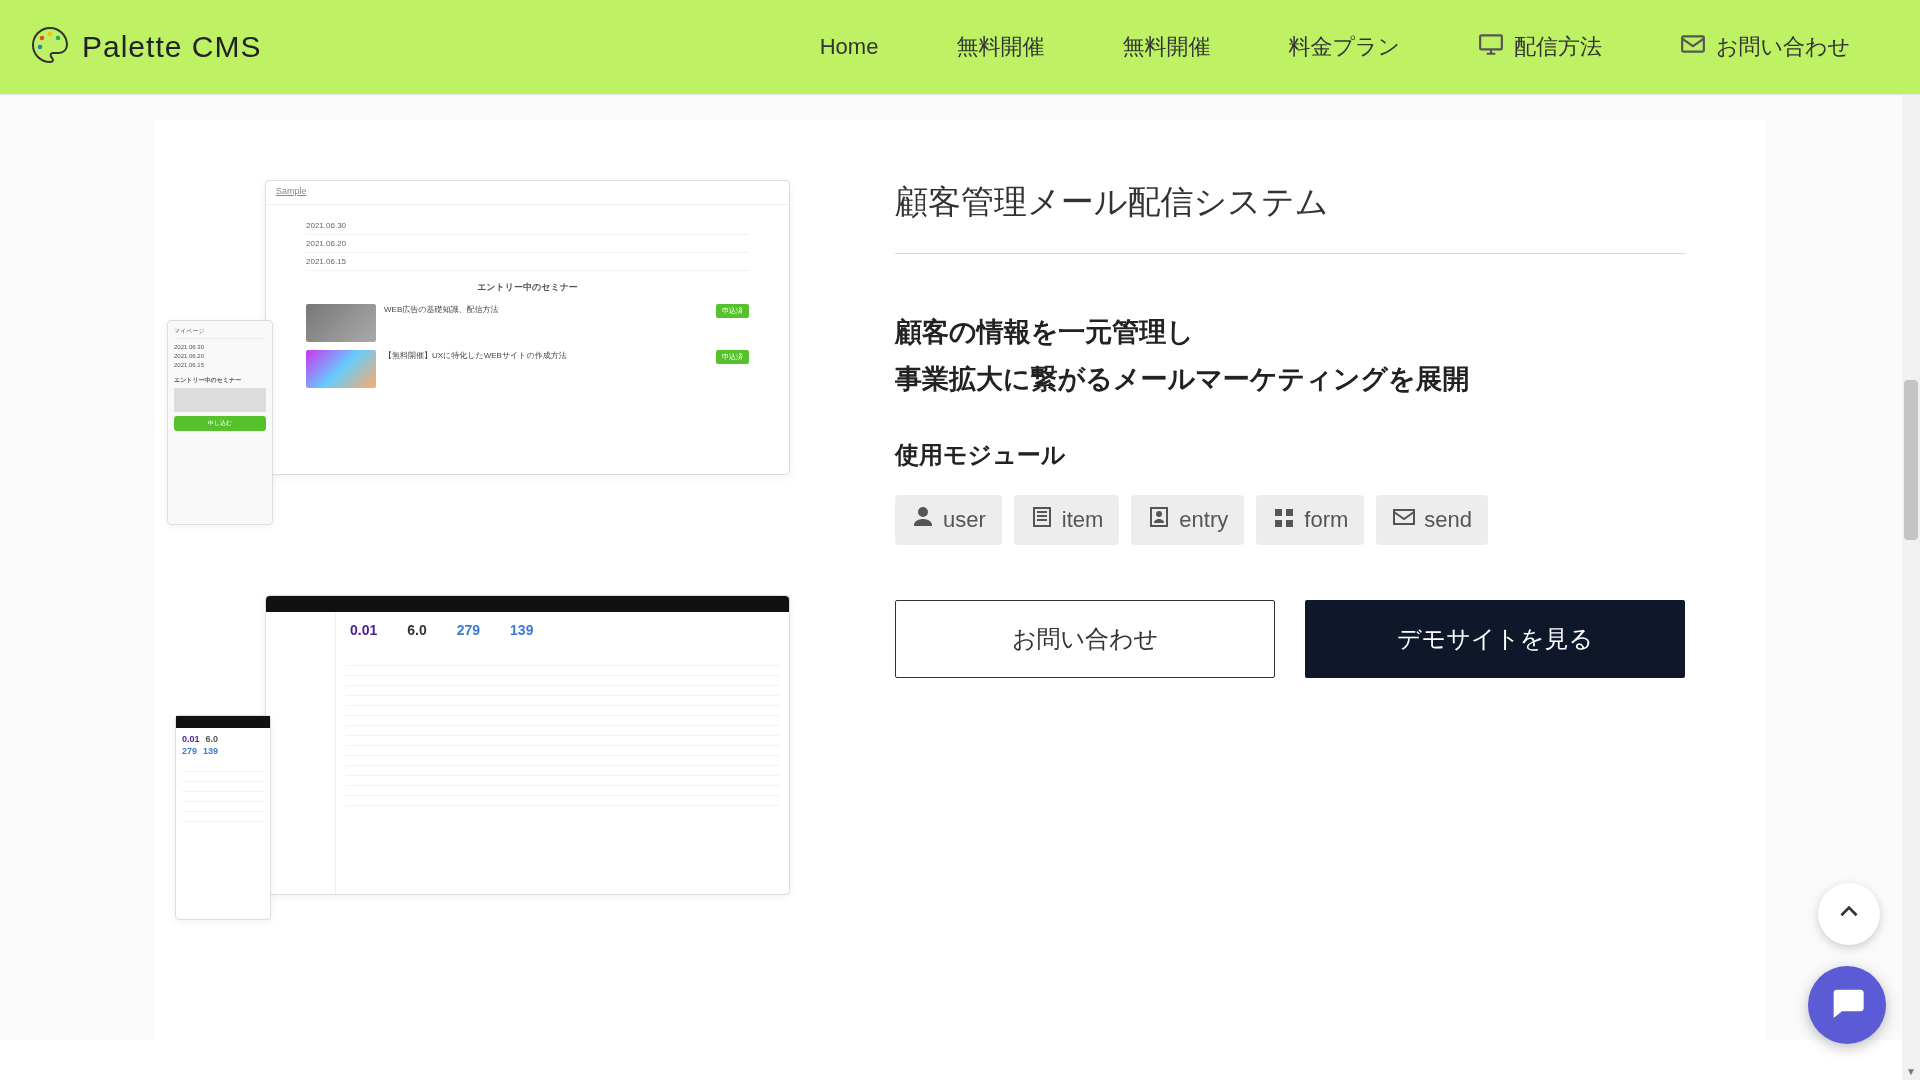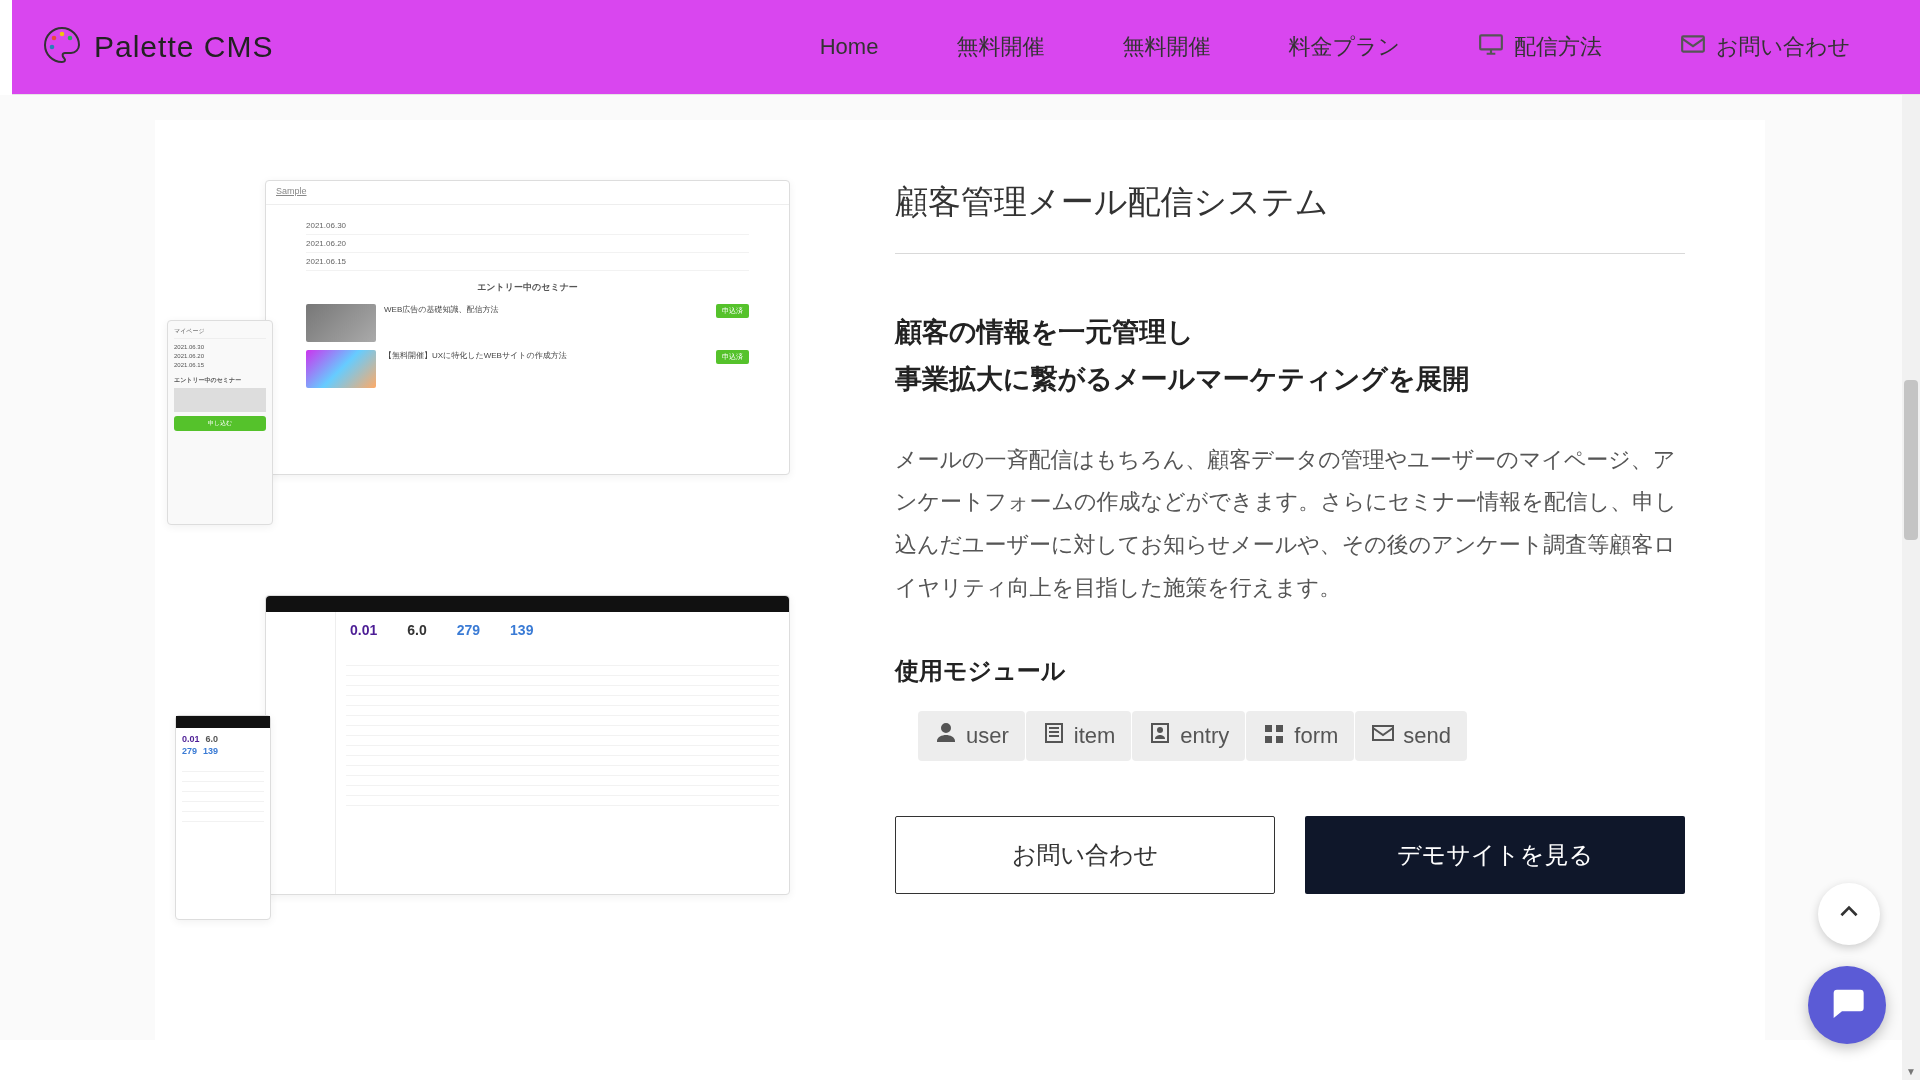--- a/index.html
+++ b/index.html
@@ -13,24 +13,23 @@
     position: relative;
   }
   
   .header {
     height: 95px;
     border-bottom: 1px solid #e5e5e5;
     display: flex;
     align-items: center;
     justify-content: space-between;
     padding: 0 20px 0 30px;
-    background: #d946ef;
+    background: #bef264;
     position: relative;
     z-index: 10;
-    margin-left: 12px;
   }
   .logo-wrap { display: flex; align-items: center; gap: 12px; }
   .logo-mark { width: 40px; height: 40px; }
   .logo-text { font-size: 30px; font-weight: 500; letter-spacing: 1px; color: #222; }
   .nav { display: flex; align-items: center; gap: 78px; padding-right: 50px; }
   .nav a { text-decoration: none; color: #333; font-size: 22px; }
   .nav-item-icon { display: flex; align-items: center; gap: 10px; }
   .nav-item-icon svg { width: 26px; height: 26px; stroke: #555; }
   
   .page {
@@ -100,21 +99,21 @@
     line-height: 1.95;
     color: #555;
     margin-bottom: 45px;
   }
   .module-label {
     font-size: 24px;
     font-weight: 700;
     color: #222;
     margin-bottom: 24px;
   }
-  .module-tags { display: flex; gap: 1px; margin-bottom: 55px; margin-left: 23px; }
+  .module-tags { display: flex; gap: 12px; margin-bottom: 55px; }
   .module-tag {
     display: flex;
     align-items: center;
     gap: 8px;
     background: #ededed;
     padding: 10px 16px;
     border-radius: 4px;
     font-size: 22px;
     color: #555;
   }
@@ -309,21 +308,20 @@
         </div>
       </div>
     </div>
 
     <div class="right-col">
       <h2 class="section-title">顧客管理メール配信システム</h2>
       <p class="subhead">
         <span>顧客の情報を一元管理し</span><br>
         <span>事業拡大に繋がるメールマーケティングを展開</span>
       </p>
-      <p class="body-text">メールの一斉配信はもちろん、顧客データの管理やユーザーのマイページ、アンケートフォームの作成などができます。さらにセミナー情報を配信し、申し込んだユーザーに対してお知らせメールや、その後のアンケート調査等顧客ロイヤリティ向上を目指した施策を行えます。</p>
 
       <div class="module-label">使用モジュール</div>
       <div class="module-tags">
         <span class="module-tag">
           <span><svg viewBox="0 0 24 24">
                 <path d="M12 12a5 5 0 1 0-5-5 5 5 0 0 0 5 5zm0 2c-4 0-9 2-9 6v1h18v-1c0-4-5-6-9-6z"></path>
               </svg></span>
           <span>user</span>
         </span>
         <span class="module-tag">

